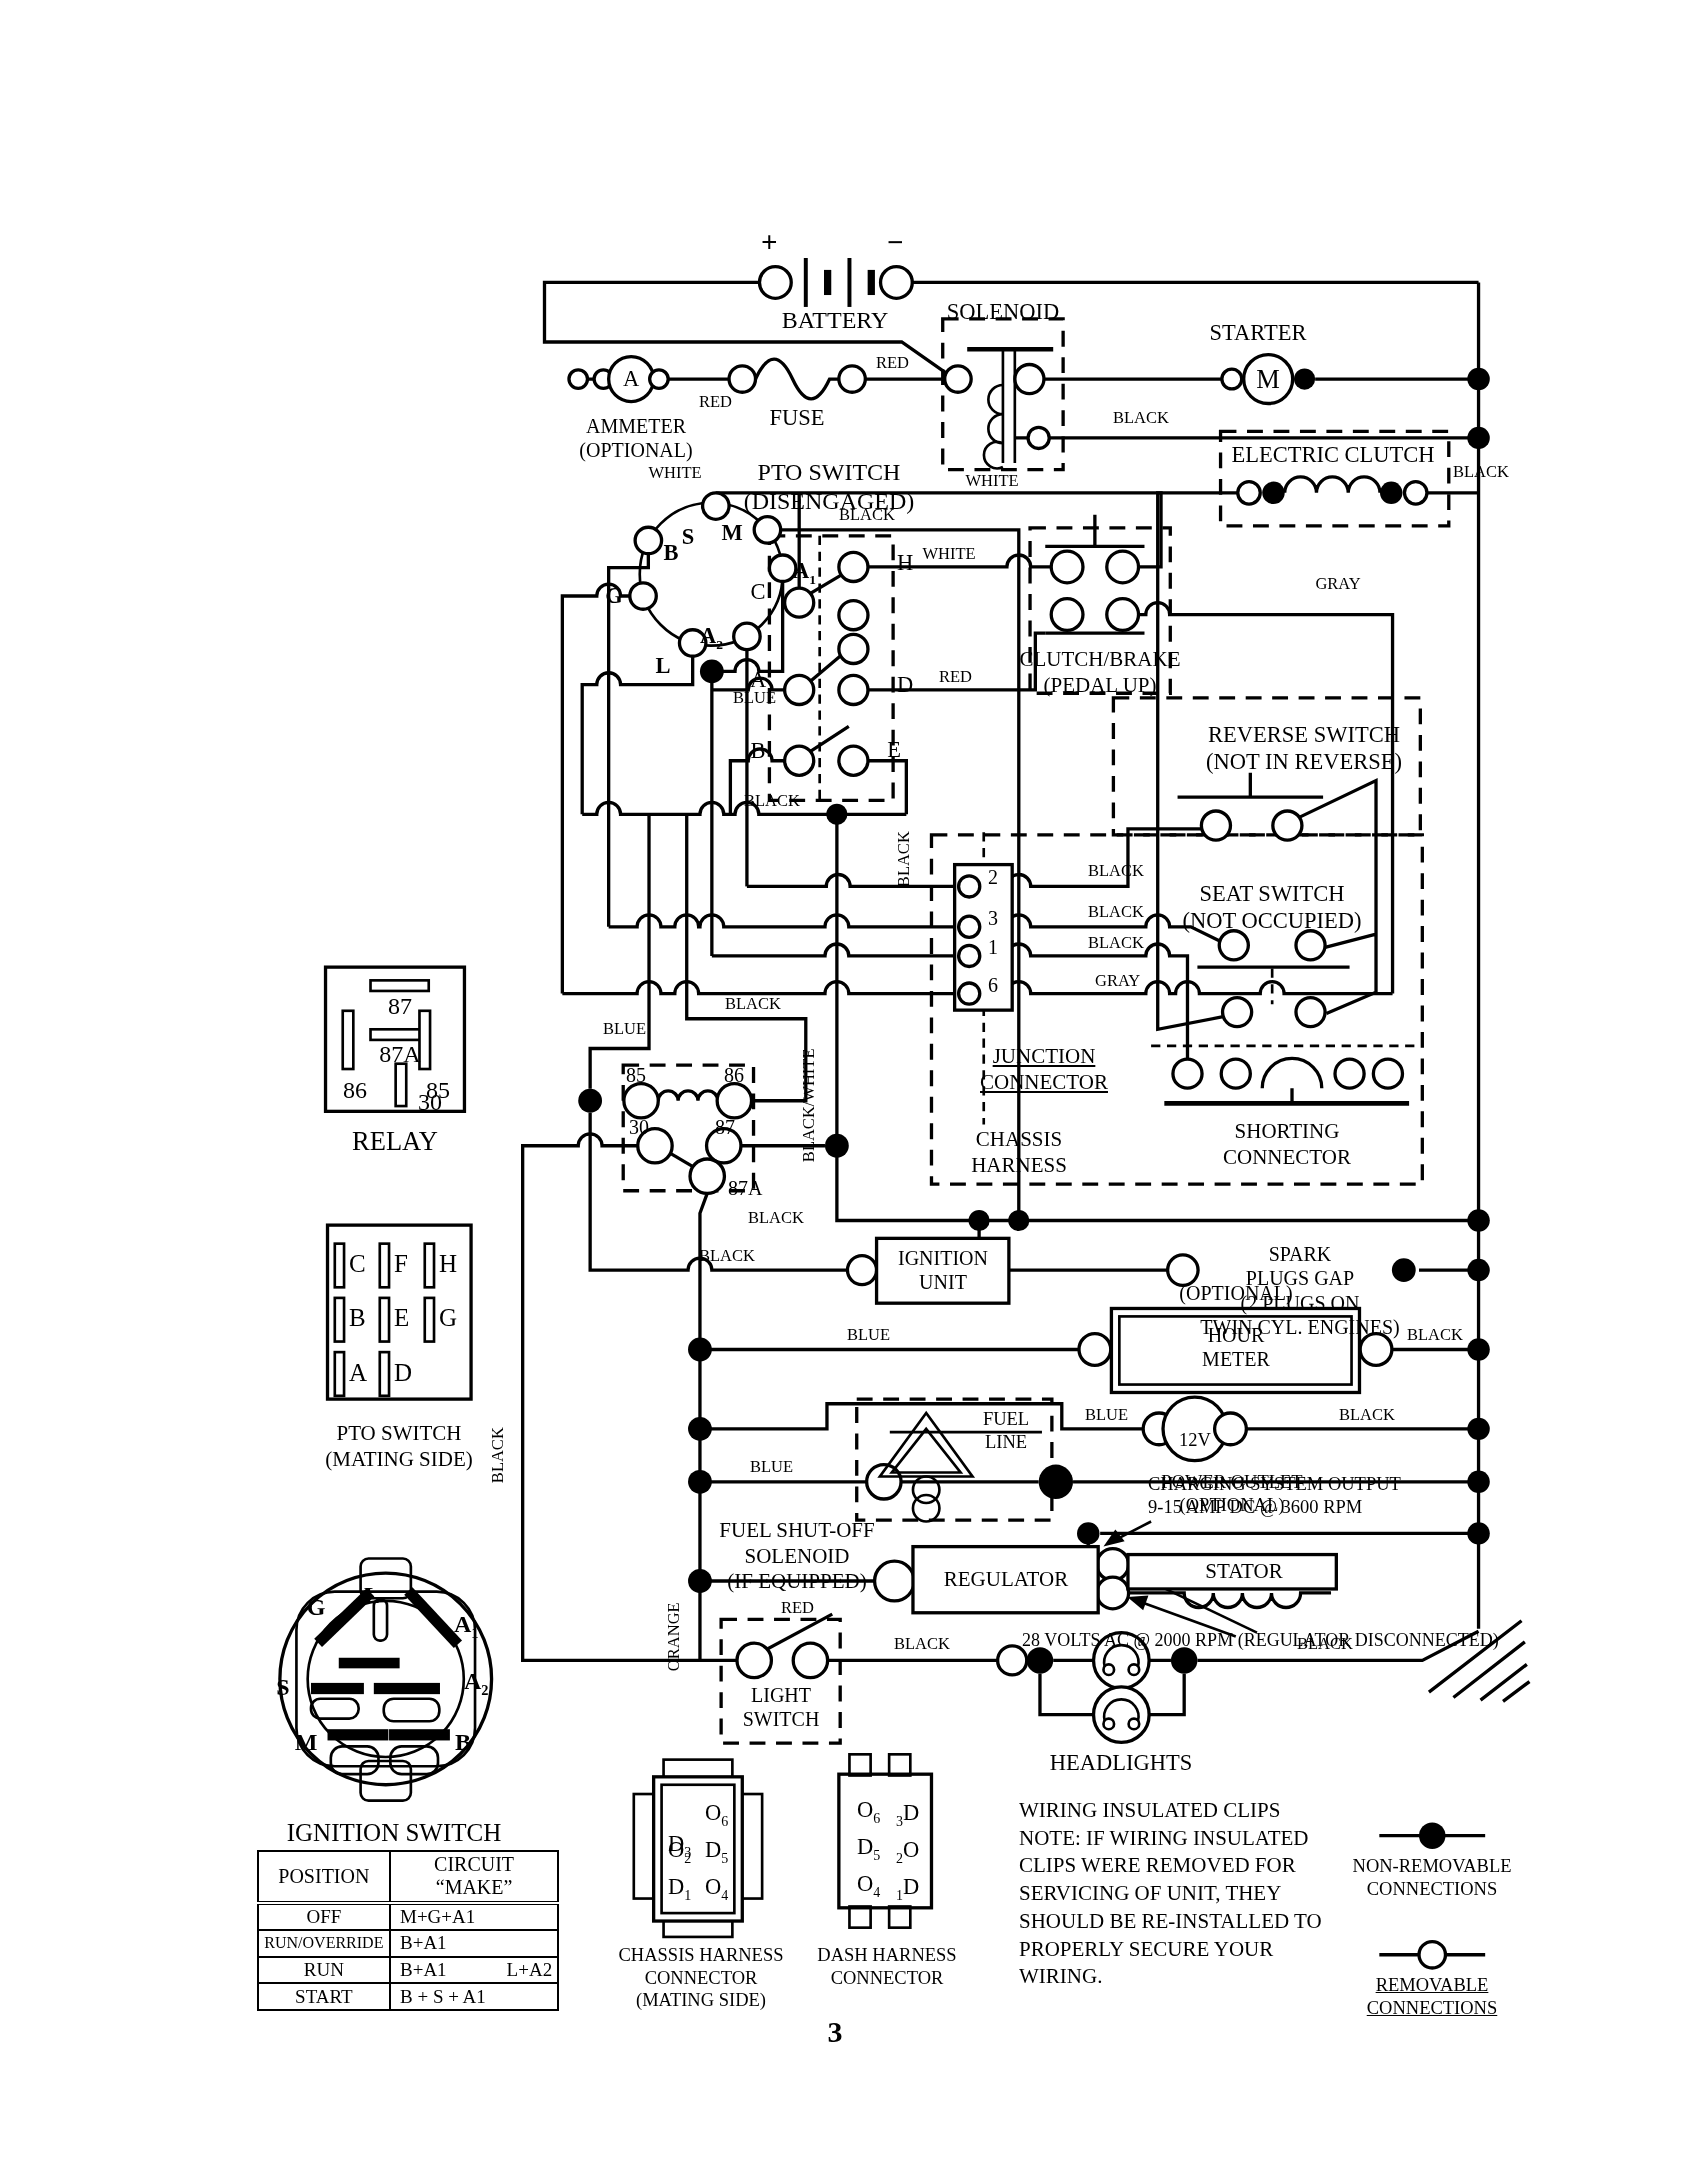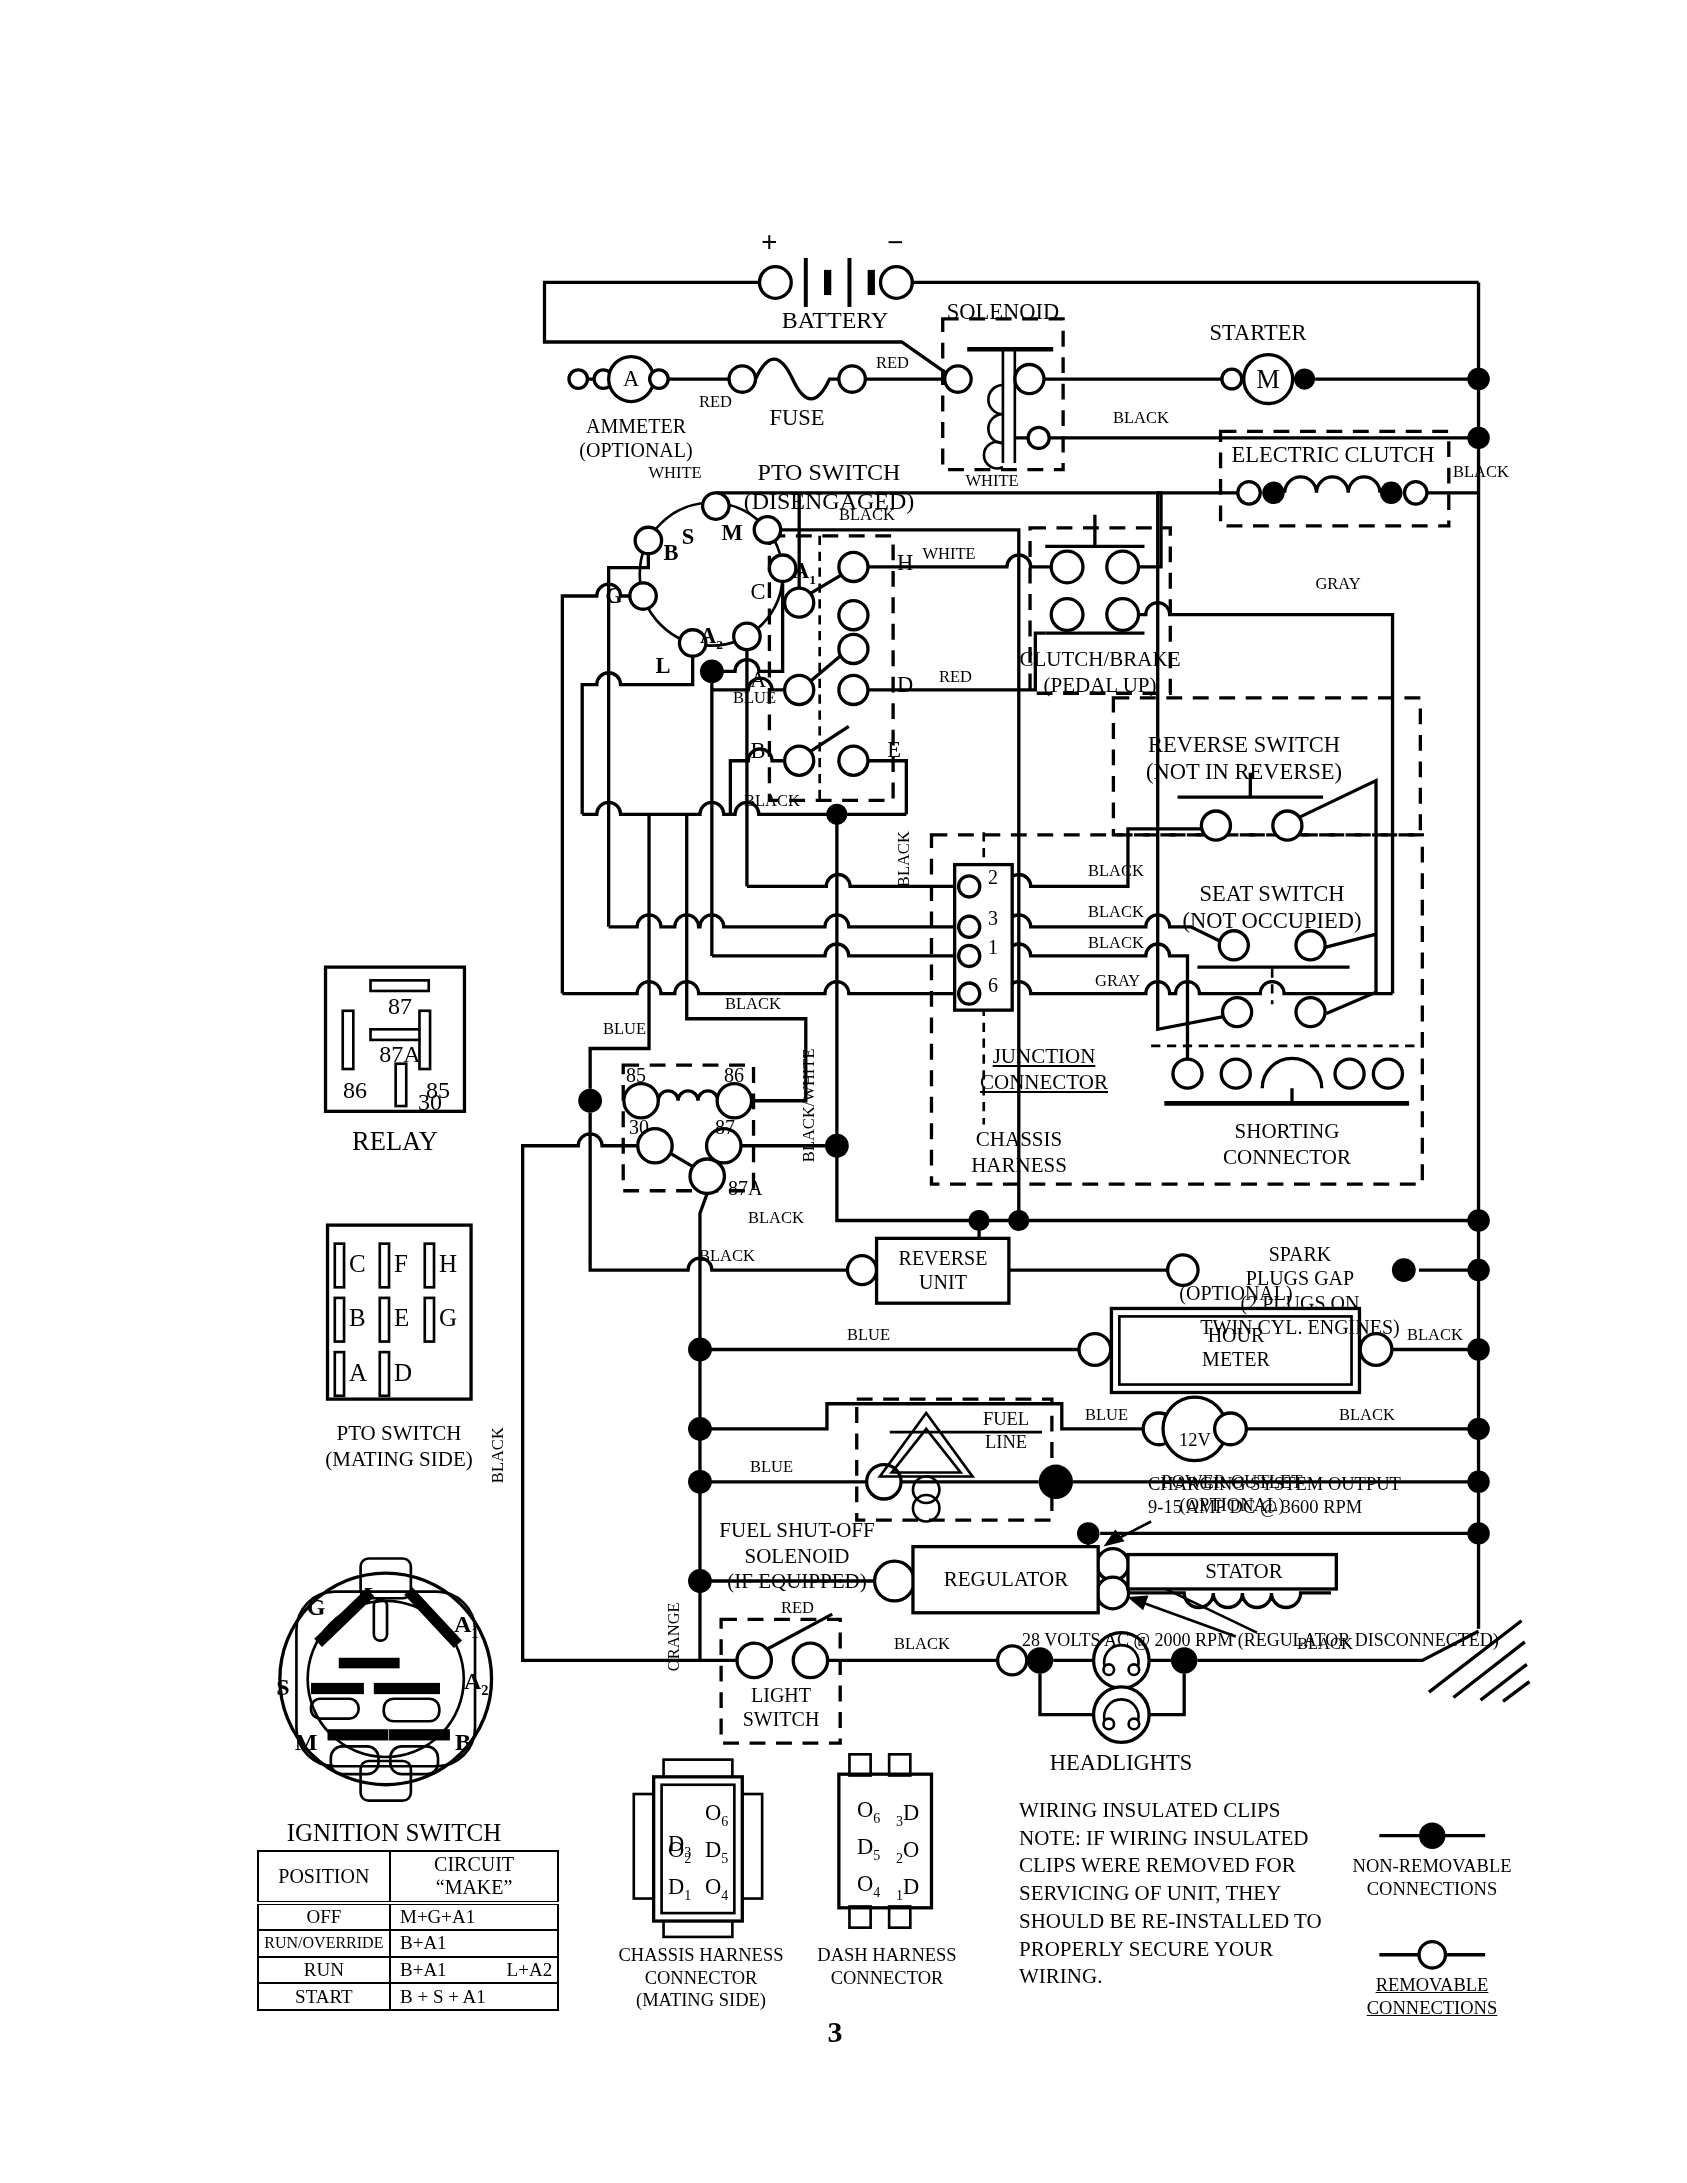--- a/index.html
+++ b/index.html
@@ -383,21 +383,21 @@
 <div class="lbl c s34" style="left:905px;top:549px;">H</div>
 <div class="lbl c s34" style="left:758px;top:666px;">A</div>
 <div class="lbl c s34" style="left:905px;top:671px;">D</div>
 <div class="lbl c s34" style="left:758px;top:737px;">B</div>
 <div class="lbl c s34" style="left:894px;top:736px;">E</div>
 <div class="lbl r s24" style="left:914px;top:867px;">BLACK</div>
 
 <div class="lbl c s32" style="left:1100px;top:647px;">CLUTCH/BRAKE
 (PEDAL UP)</div>
 <div class="lbl c s24" style="left:1338px;top:574px;">GRAY</div>
-<div class="lbl c s34" style="left:1244px;top:721px;margin-top:10px;">REVERSE SWITCH
+<div class="lbl c s34" style="left:1304px;top:721px;">REVERSE SWITCH
 (NOT IN REVERSE)</div>
 <div class="lbl c s34" style="left:1272px;top:880px;">SEAT SWITCH
 (NOT OCCUPIED)</div>
 <div class="lbl s24" style="left:744px;top:791px;">BLACK</div>
 <div class="lbl s24" style="left:1088px;top:861px;">BLACK</div>
 <div class="lbl s24" style="left:1088px;top:902px;">BLACK</div>
 <div class="lbl s24" style="left:1088px;top:933px;">BLACK</div>
 <div class="lbl s24" style="left:1095px;top:971px;">GRAY</div>
 
 <div class="lbl s30" style="left:988px;top:865px;">2</div>
@@ -433,21 +433,21 @@
 <div class="lbl s38" style="left:439px;top:1249px;">H</div>
 <div class="lbl s38" style="left:349px;top:1303px;">B</div>
 <div class="lbl s38" style="left:394px;top:1303px;">E</div>
 <div class="lbl s38" style="left:439px;top:1303px;">G</div>
 <div class="lbl s38" style="left:349px;top:1358px;">A</div>
 <div class="lbl s38" style="left:394px;top:1358px;">D</div>
 <div class="lbl c s32" style="left:399px;top:1421px;">PTO SWITCH
 (MATING SIDE)</div>
 <div class="lbl r s24" style="left:508px;top:1463px;">BLACK</div>
 
-<div class="lbl c s30" style="left:943px;top:1246px;">REVERSE
+<div class="lbl c s30" style="left:943px;top:1246px;">IGNITION
 UNIT</div>
 <div class="lbl s24" style="left:699px;top:1246px;">BLACK</div>
 <div class="lbl c s30" style="left:1300px;top:1242px;">SPARK
 PLUGS GAP
 (2 PLUGS ON
 TWIN CYL. ENGINES)</div>
 
 <div class="lbl c s30" style="left:1236px;top:1281px;">(OPTIONAL)</div>
 <div class="lbl c s30" style="left:1236px;top:1323px;">HOUR
 METER</div>

